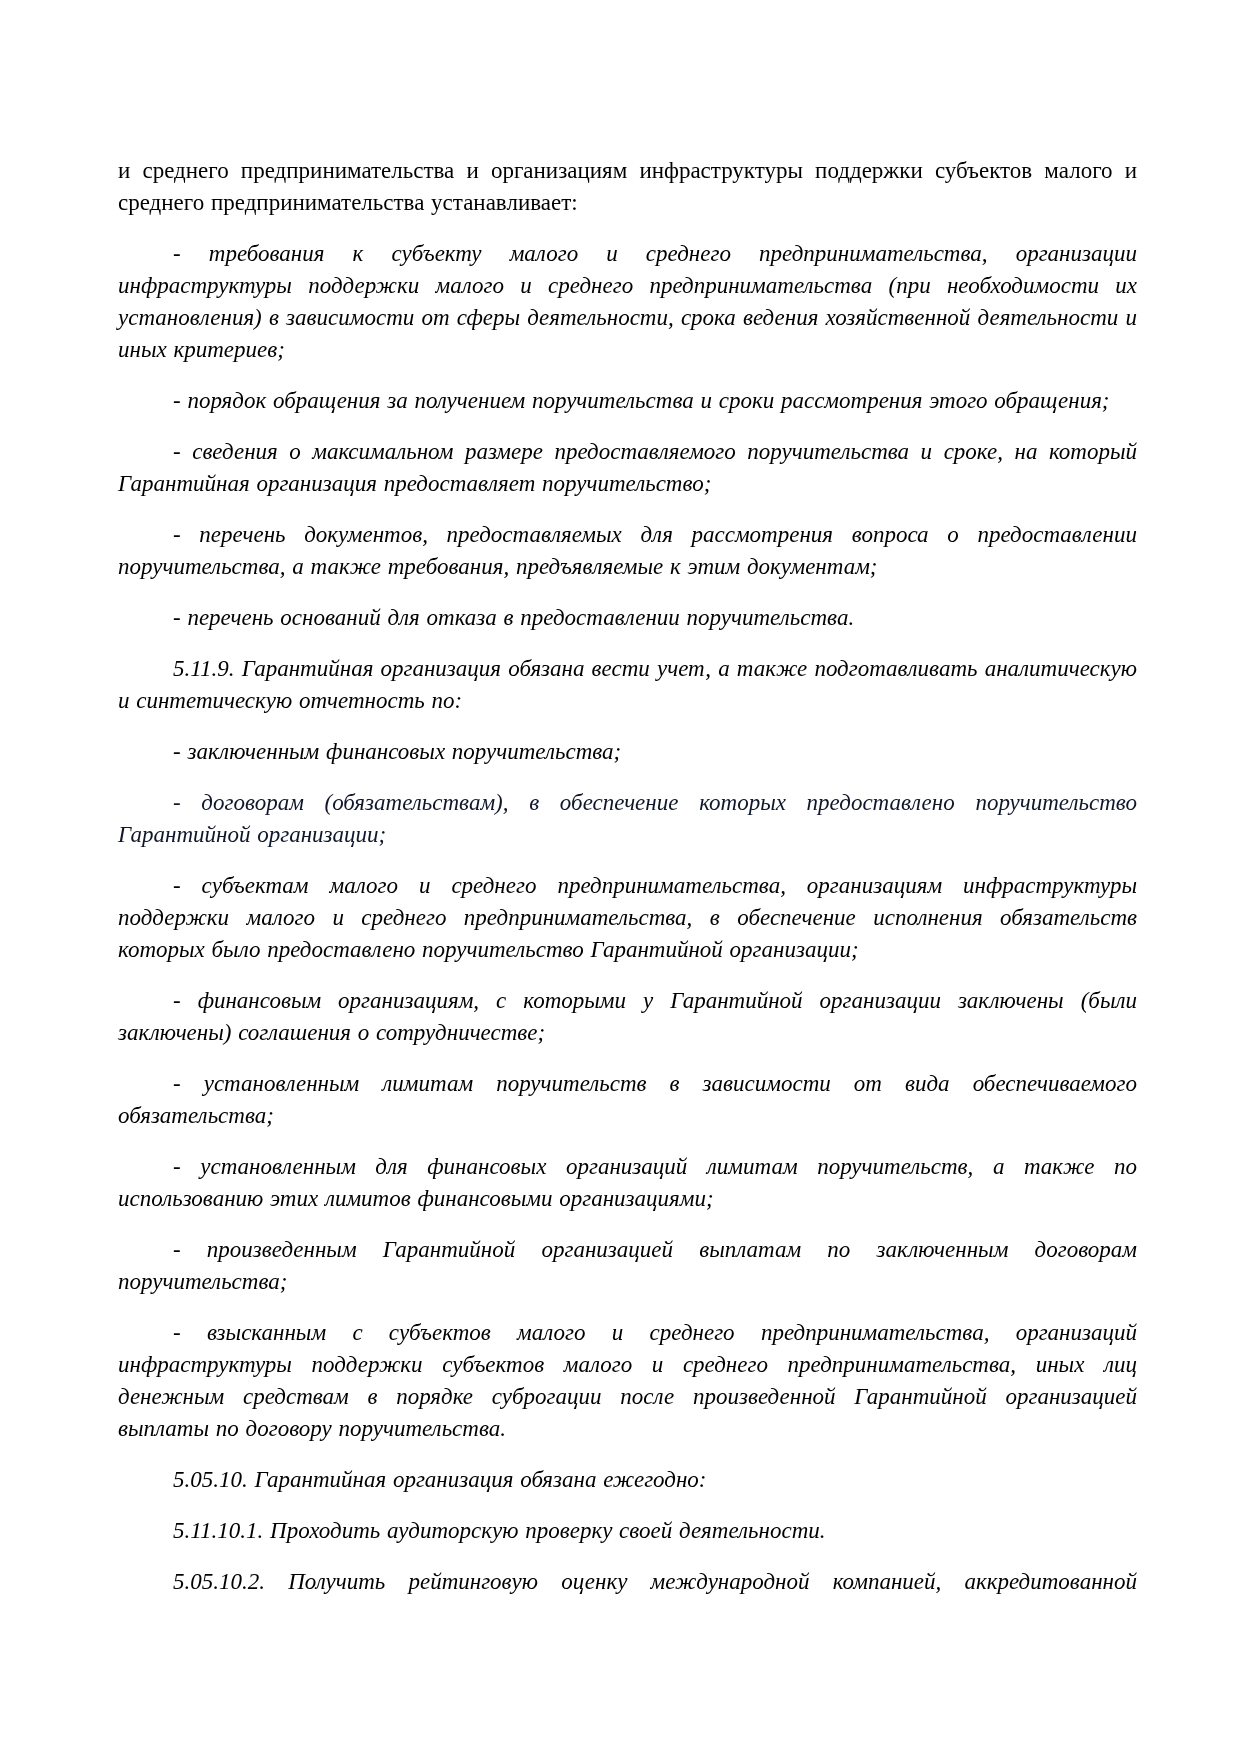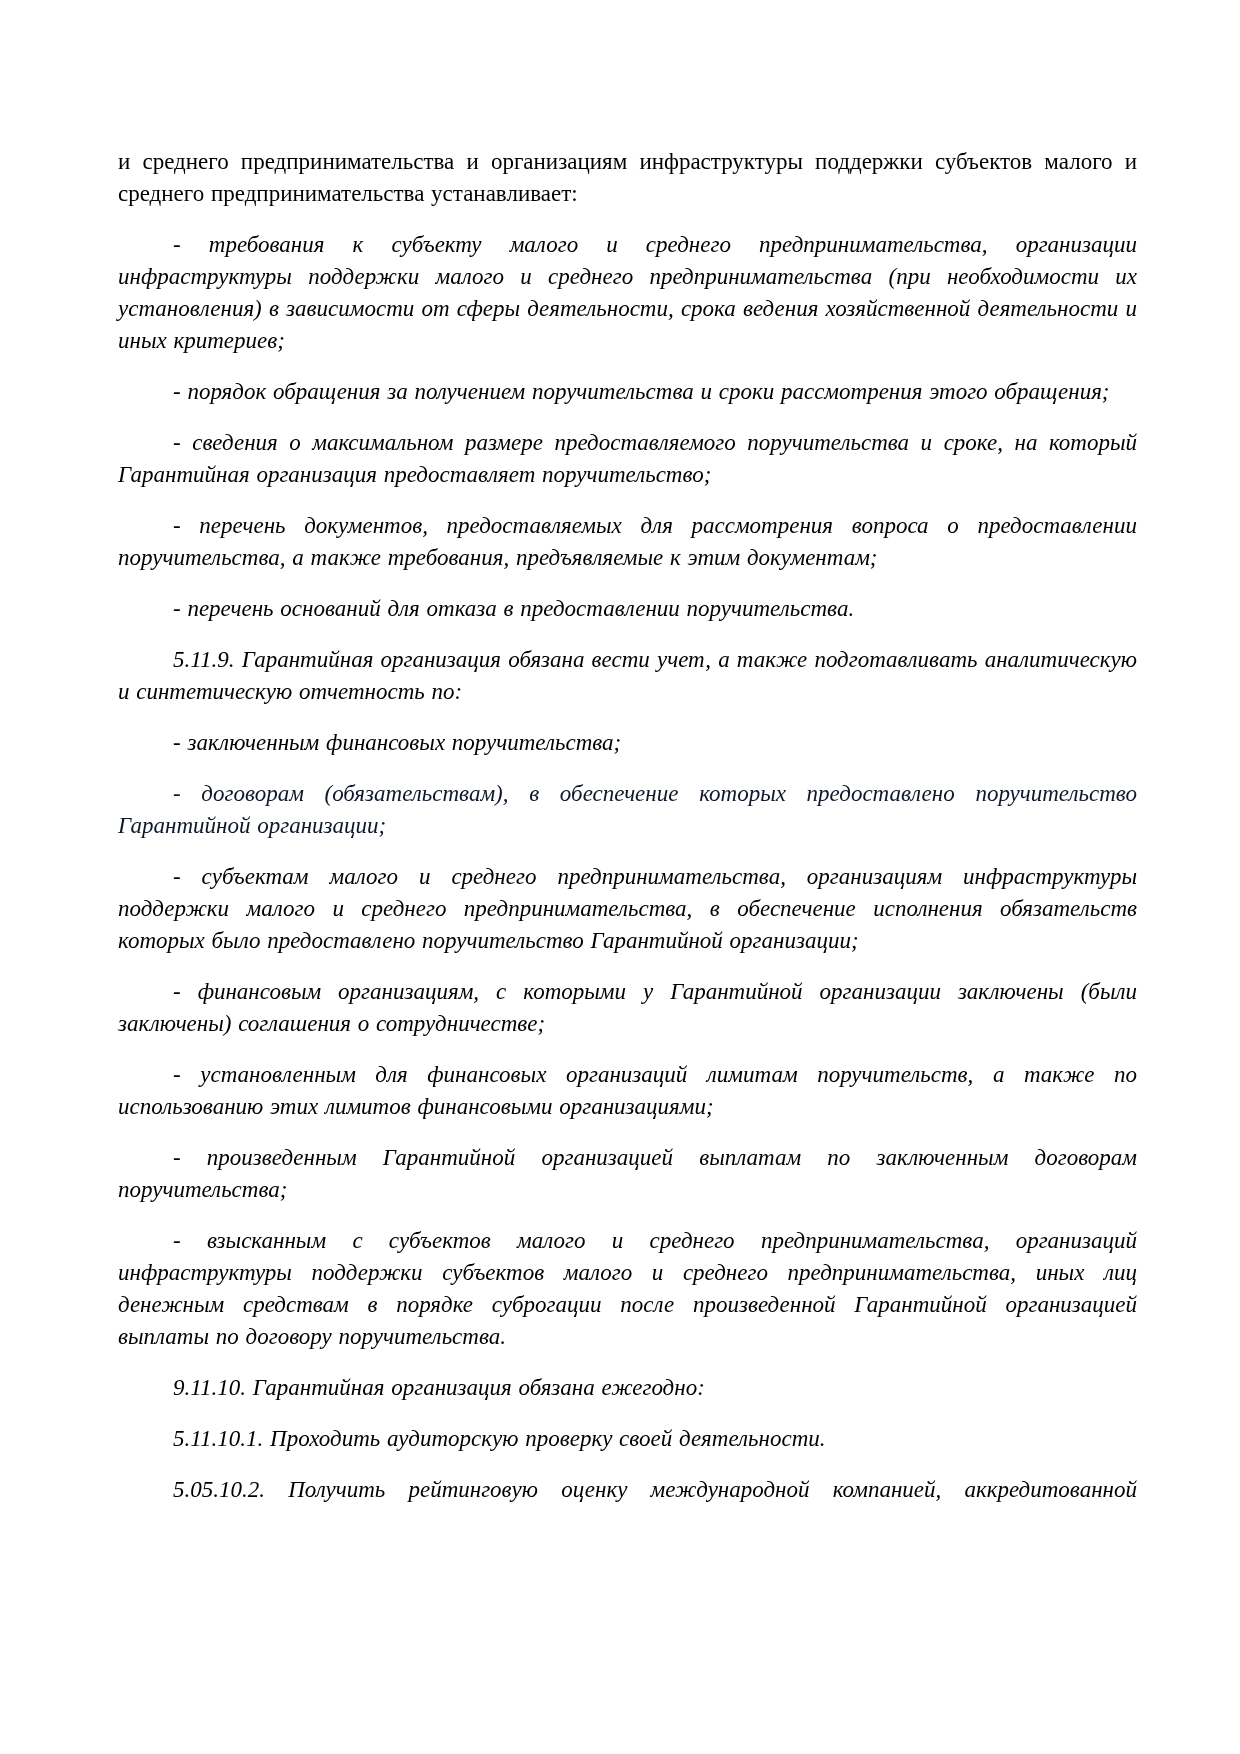--- a/index.html
+++ b/index.html
@@ -27,20 +27,21 @@
     text-align: justify;
     margin: 0 0 19px 0;
     word-spacing: 1px;
   }
   .doc-body p.indent {
     text-indent: 55px;
     font-style: italic;
   }
   .doc-body p.no-indent {
     text-indent: 0;
+    margin-top: 9px;
   }
   .doc-body p.justify-last {
     text-align-last: justify;
   }
 </style>
 </head>
 <body style="background: rgb(255, 255, 255);">
 
 <main class="page">
   <section class="doc-body" id="paragraph-container">
@@ -48,20 +49,21 @@
       <p class="indent" style="color: rgb(0, 0, 0);">- требования к субъекту малого и среднего предпринимательства, организации инфраструктуры поддержки малого и среднего предпринимательства (при необходимости их установления) в зависимости от сферы деятельности, срока ведения хозяйственной деятельности и иных критериев;</p>
       <p class="indent" style="color: rgb(0, 0, 0);">- порядок обращения за получением поручительства и сроки рассмотрения этого обращения;</p>
       <p class="indent" style="color: rgb(0, 0, 0);">- сведения о максимальном размере предоставляемого поручительства и сроке, на который Гарантийная организация предоставляет поручительство;</p>
       <p class="indent" style="color: rgb(0, 0, 0);">- перечень документов, предоставляемых для рассмотрения вопроса о предоставлении поручительства, а также требования, предъявляемые к этим документам;</p>
       <p class="indent" style="color: rgb(0, 0, 0);">- перечень оснований для отказа в предоставлении поручительства.</p>
       <p class="indent" style="color: rgb(0, 0, 0);">5.11.9. Гарантийная организация обязана вести учет, а также подготавливать аналитическую и синтетическую отчетность по:</p>
       <p class="indent" style="color: rgb(0, 0, 0);">- заключенным финансовых поручительства;</p>
       <p class="indent" style="color: #0f172a;">- договорам (обязательствам), в обеспечение которых предоставлено поручительство Гарантийной организации;</p>
       <p class="indent" style="color: rgb(0, 0, 0);">- субъектам малого и среднего предпринимательства, организациям инфраструктуры поддержки малого и среднего предпринимательства, в обеспечение исполнения обязательств которых было предоставлено поручительство Гарантийной организации;</p>
       <p class="indent" style="color: rgb(0, 0, 0);">- финансовым организациям, с которыми у Гарантийной организации заключены (были заключены) соглашения о сотрудничестве;</p>
+      <p class="indent" style="color: rgb(0, 0, 0);">- установленным лимитам поручительств в зависимости от вида обеспечиваемого обязательства;</p>
       <p class="indent" style="color: rgb(0, 0, 0);">- установленным для финансовых организаций лимитам поручительств, а также по использованию этих лимитов финансовыми организациями;</p>
       <p class="indent" style="color: rgb(0, 0, 0);">- произведенным Гарантийной организацией выплатам по заключенным договорам поручительства;</p>
       <p class="indent" style="color: rgb(0, 0, 0);">- взысканным с субъектов малого и среднего предпринимательства, организаций инфраструктуры поддержки субъектов малого и среднего предпринимательства, иных лиц денежным средствам в порядке суброгации после произведенной Гарантийной организацией выплаты по договору поручительства.</p>
-      <p class="indent" style="color: rgb(0, 0, 0);">9.11.10. Гарантийная организация обязана ежегодно:</p>
+      <p class="indent" style="color: rgb(0, 0, 0);">5.05.10. Гарантийная организация обязана ежегодно:</p>
       <p class="indent" style="color: rgb(0, 0, 0);">5.11.10.1. Проходить аудиторскую проверку своей деятельности.</p>
       <p class="indent justify-last" style="color: rgb(0, 0, 0);">5.05.10.2. Получить рейтинговую оценку международной компанией, аккредитованной</p>
     </section>
 </main>
 
 </body></html>

